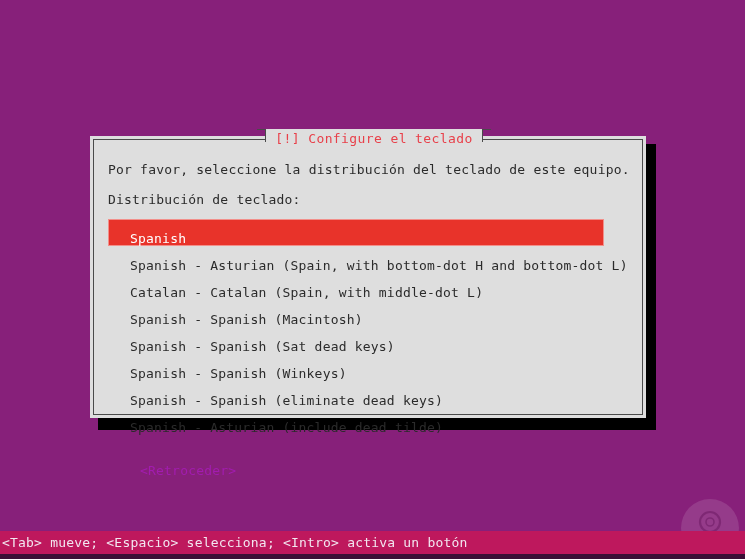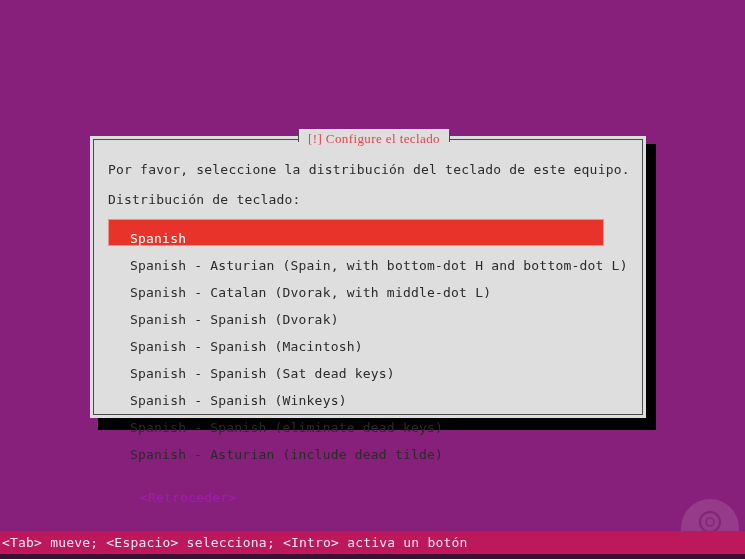--- a/index.html
+++ b/index.html
@@ -62,21 +62,20 @@
   
   #dialog-title-wrap {
     position: absolute;
     top: -11px;
     left: 12px;
     right: 0;
     display: flex;
     align-items: flex-start;
     justify-content: center;
     height: 20px;
-    font-family: Liberation Serif, serif;
   }
   .title-rule {
     height: 1px;
     background: #4a4a4a;
     flex: 0 0 8px;
   }
   .title-cap {
     width: 1px;
     height: 13px;
     background: #4a4a4a;
@@ -184,22 +183,21 @@
       <div class="title-rule"></div>
     </div>
 
     <div id="dialog-body">
       <p class="intro-line" id="intro-text">Por favor, seleccione la distribución del teclado de este equipo.</p>
       <p class="intro-line" id="field-label">Distribución de teclado:</p>
 
       <ul id="option-list">
           <li class="option-item selected">Spanish</li>
           <li class="option-item">Spanish - Asturian (Spain, with bottom-dot H and bottom-dot L)</li>
-          <li class="option-item">Spanish - Catalan (Dvorak, with middle-dot L)</li>
-          <li class="option-item">Spanish - Spanish (Dvorak)</li>
+          <li class="option-item">Catalan - Catalan (Spain, with middle-dot L)</li>
           <li class="option-item">Spanish - Spanish (Macintosh)</li>
           <li class="option-item">Spanish - Spanish (Sat dead keys)</li>
           <li class="option-item">Spanish - Spanish (Winkeys)</li>
           <li class="option-item">Spanish - Spanish (eliminate dead keys)</li>
           <li class="option-item">Spanish - Asturian (include dead tilde)</li>
         </ul>
 
       <div id="back-button">&lt;Retroceder&gt;</div>
     </div>
 

